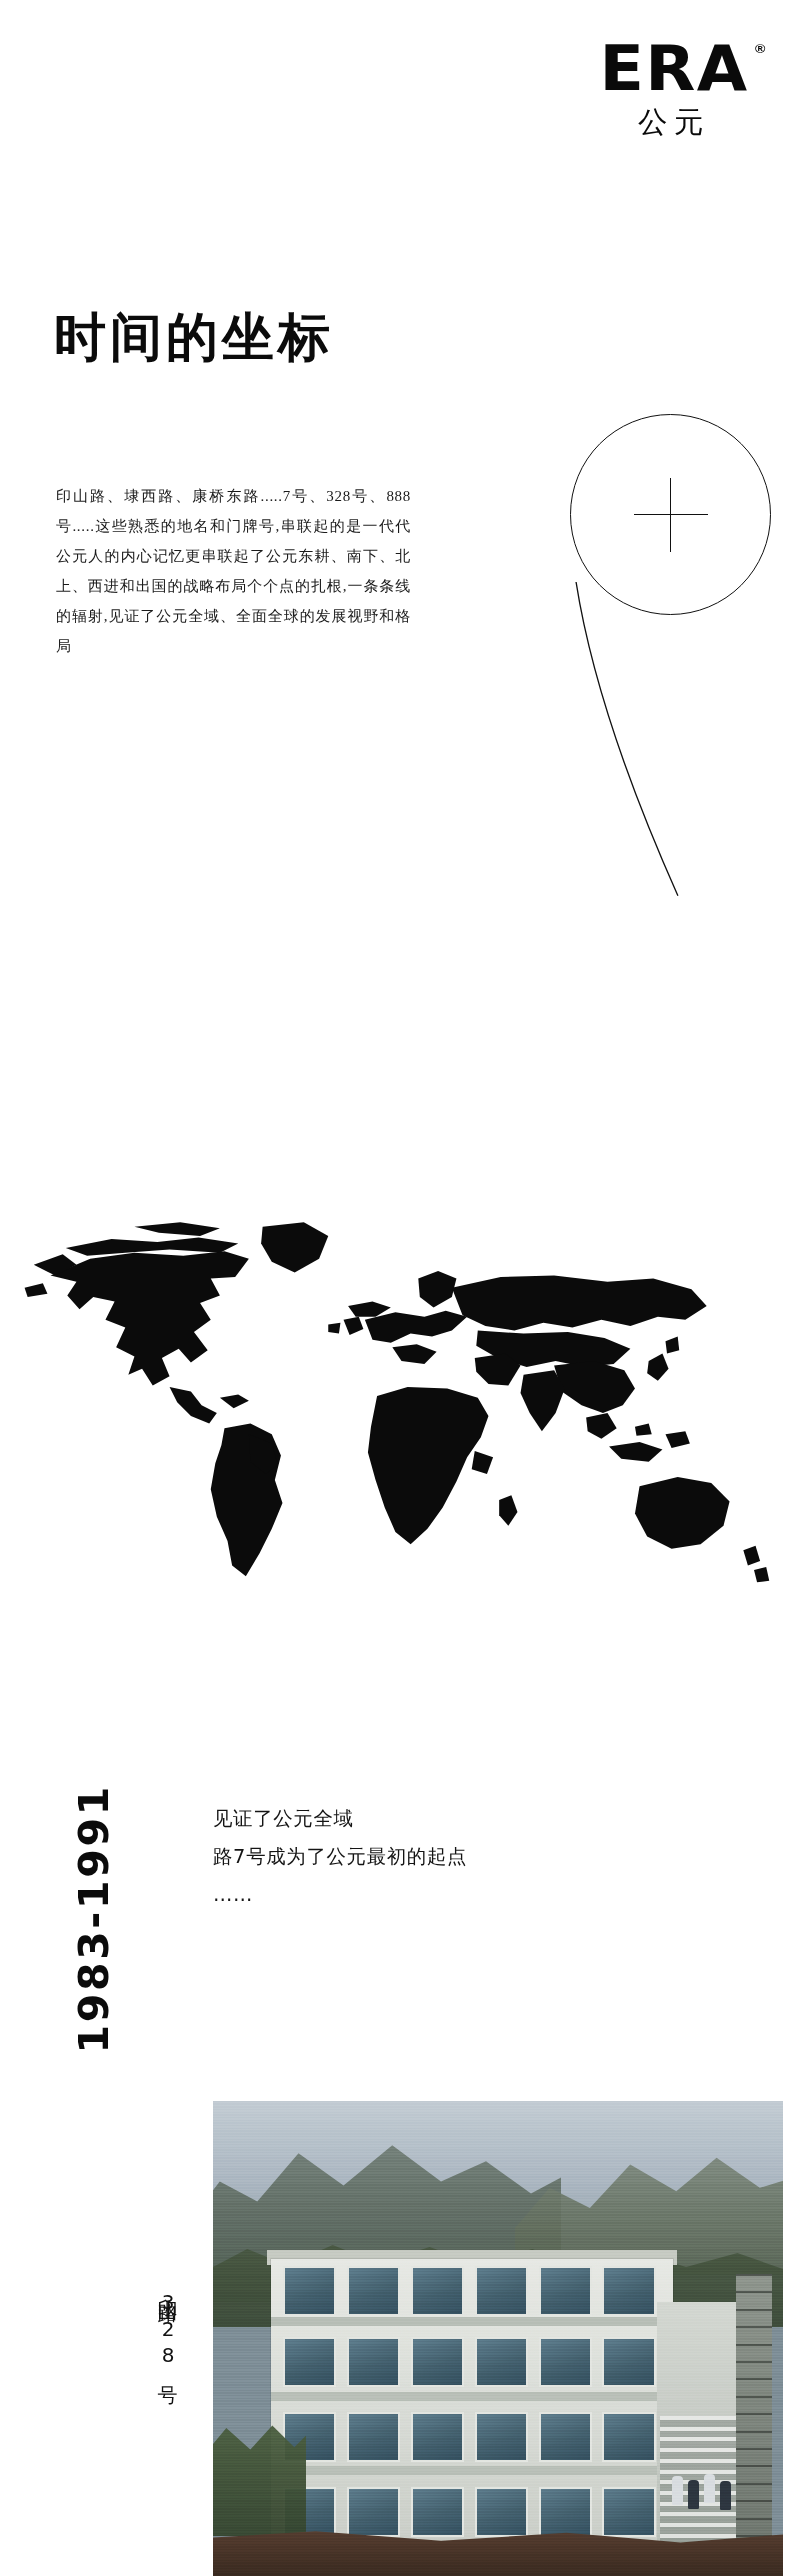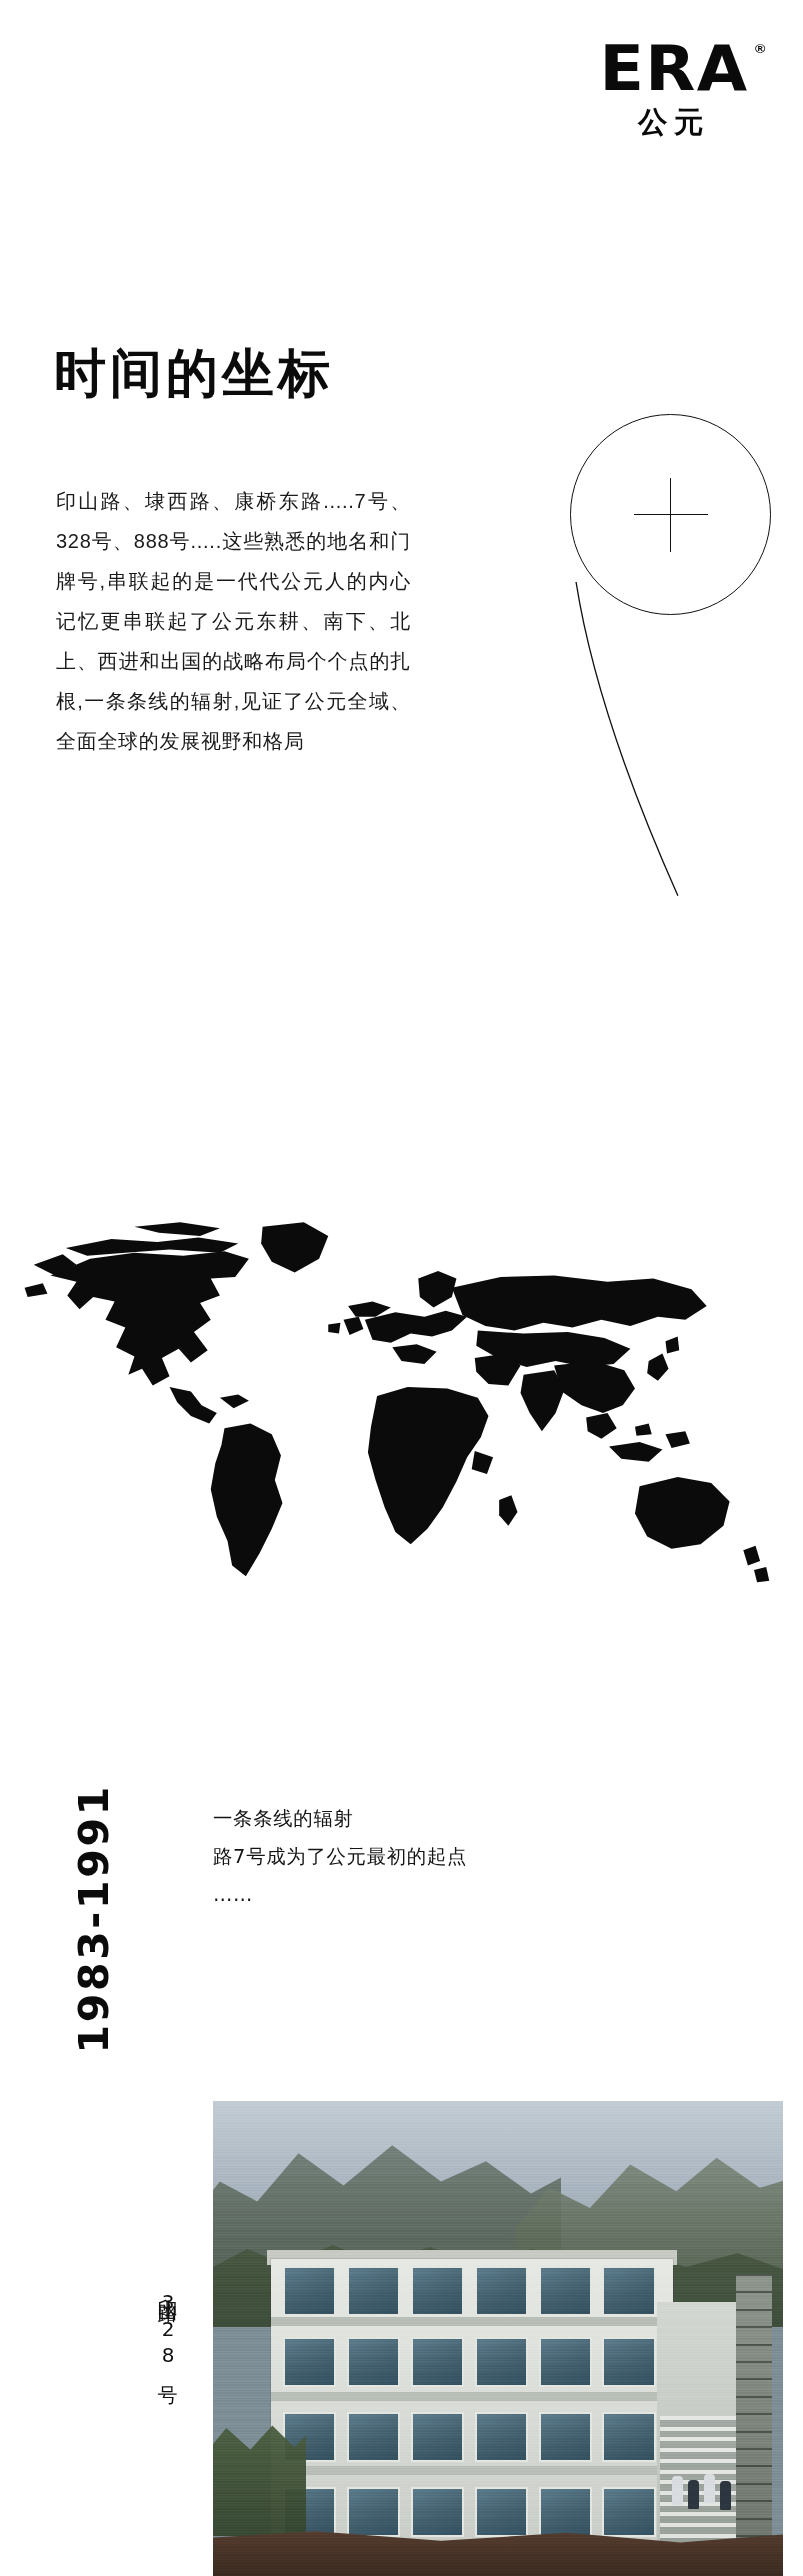--- a/index.html
+++ b/index.html
@@ -40,51 +40,50 @@
     position: absolute;
     top: 2.7px;
     right: -17.4px;
     font-size: 13.4px;
     font-weight: 700;
     font-family: "Liberation Sans", sans-serif;
   }
   .logo-cn {
     margin-top: 4px;
     font-size: 29.4px;
-    font-weight: 700;
+    font-weight: 400;
     letter-spacing: 6.7px;
     color: #0a0a0a;
     font-family: "DejaVu Sans", sans-serif;
   }
 
   
   .title {
     position: absolute;
     top: 303px;
     left: 54px;
     font-family: "DejaVu Sans", sans-serif;
     font-weight: 900;
     font-size: 52px;
     letter-spacing: 4px;
     color: #0b0b0b;
     white-space: nowrap;
-    margin-top: 36px;
   }
 
   
   .intro {
     position: absolute;
     top: 481px;
     left: 56px;
     width: 355px;
-    font-size: 20px;
+    font-size: 15px;
     line-height: 2.0;
     letter-spacing: 0.7px;
     color: #1a1a1a;
-    font-family: Liberation Sans, sans-serif;
+    font-family: Liberation Serif, serif;
     text-align: justify;
   }
 
   
   .circle-deco {
     position: absolute;
     top: 414px;
     left: 570px;
     width: 201px;
     height: 201px;
@@ -387,21 +386,21 @@
 
       <path d="M18 78 L56 64 L74 78 L46 92 Z"></path>
       <path d="M6 108 L30 102 L36 116 L10 120 Z"></path>
     </g>
   </svg>
 </div>
 
 <div class="era-vertical">1983-1991</div>
 
 <div class="era-text">
-  <div>一条条线的辐射</div>
+  <div>见证了公元全域</div>
   <div>路7号成为了公元最初的起点</div>
   <div>……</div>
 </div>
 
 <div class="photo-caption">印山路328号</div>
 
 <div class="photo">
   <div class="sky"></div>
   <div class="mountain-far"></div>
   <div class="mountain-right"></div>

